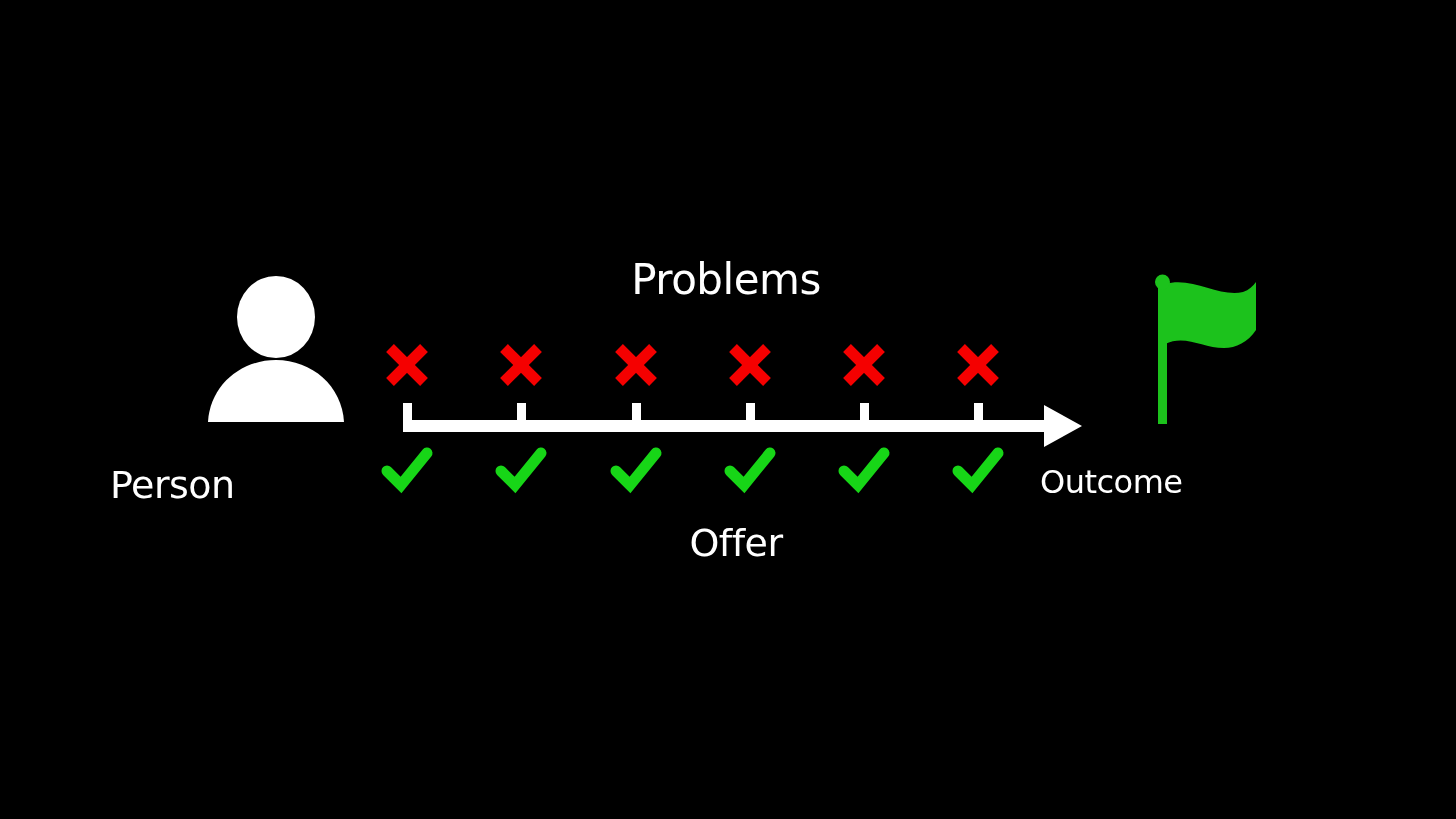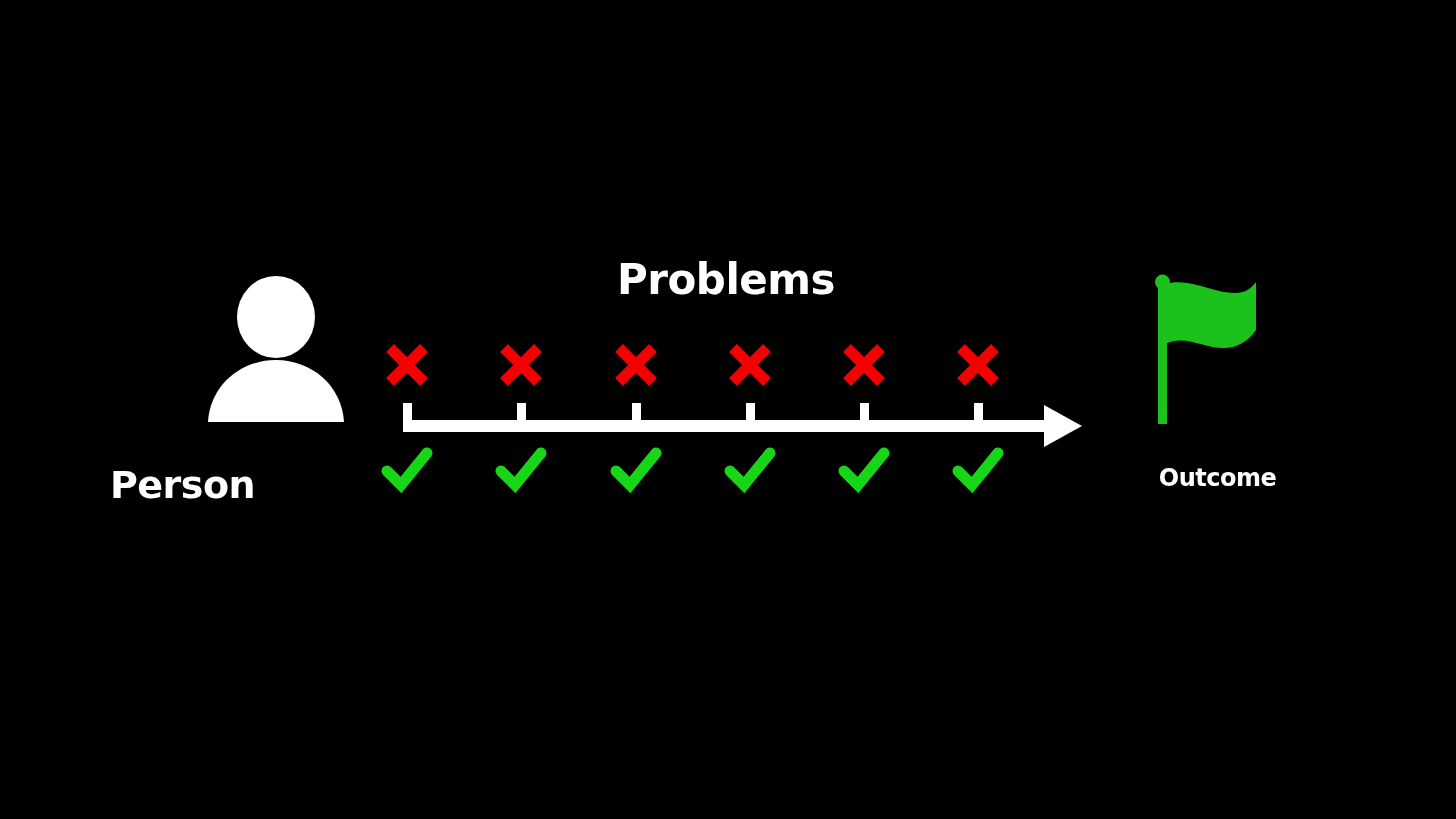--- a/index.html
+++ b/index.html
@@ -19,21 +19,21 @@
     width: 1456px;
     height: 819px;
     background: #000000;
   }
 
   
   .label {
     position: absolute;
     color: #ffffff;
     font-family: "DejaVu Sans", "Liberation Sans", sans-serif;
-    font-weight: 700;
+    font-weight: 400;
     letter-spacing: -0.5px;
     white-space: nowrap;
     line-height: 1;
     -webkit-font-smoothing: antialiased;
   }
   #label-problems {
     left: 0; top: 259px;
     width: 1456px;
     text-align: center;
     font-size: 42px;
@@ -47,22 +47,21 @@
   }
   #label-offer .txt { position: relative; left: 8px; }
   #label-person {
     left: 110px; top: 466px;
     width: 330px;
     font-size: 38px;
   }
   #label-outcome {
     left: 1040px; top: 466px;
     width: 355px;
-    text-align: center;
-    font-size: 24px;
+    font-size: 32px;
   }
 
   
   #person-icon {
     position: absolute;
     left: 208px;
     top: 276px;
     width: 136px;
     height: 146px;
   }
@@ -220,20 +219,23 @@
           <polyline points="8,30 22,44 48,12" fill="none" stroke="#17d617" stroke-width="11" stroke-linecap="round" stroke-linejoin="miter"></polyline>
         </svg>
     </div>
     <div class="mark" style="left:978px">
       <svg viewBox="0 0 56 56" width="56" height="56">
           <polyline points="8,30 22,44 48,12" fill="none" stroke="#17d617" stroke-width="11" stroke-linecap="round" stroke-linejoin="miter"></polyline>
         </svg>
     </div>
   </div>
 
+  <div class="label" id="label-offer">
+    <span class="txt">Offer</span>
+  </div>
 
   <div id="flag-icon">
     <svg viewBox="0 0 122 160" width="122" height="160" aria-hidden="true">
 
       <path d="M17 12
                C 45 4, 72 26, 95 20
                C 101 18, 105 14, 108 10
                C 108 10, 108 58, 108 58
                C 100 70, 88 76, 76 76
                C 55 76, 37 62, 17 72

